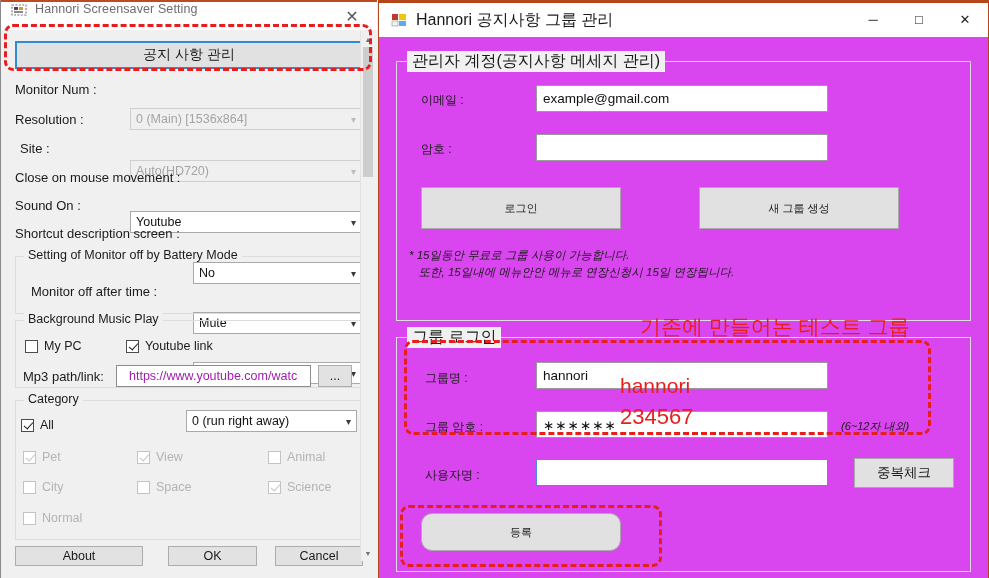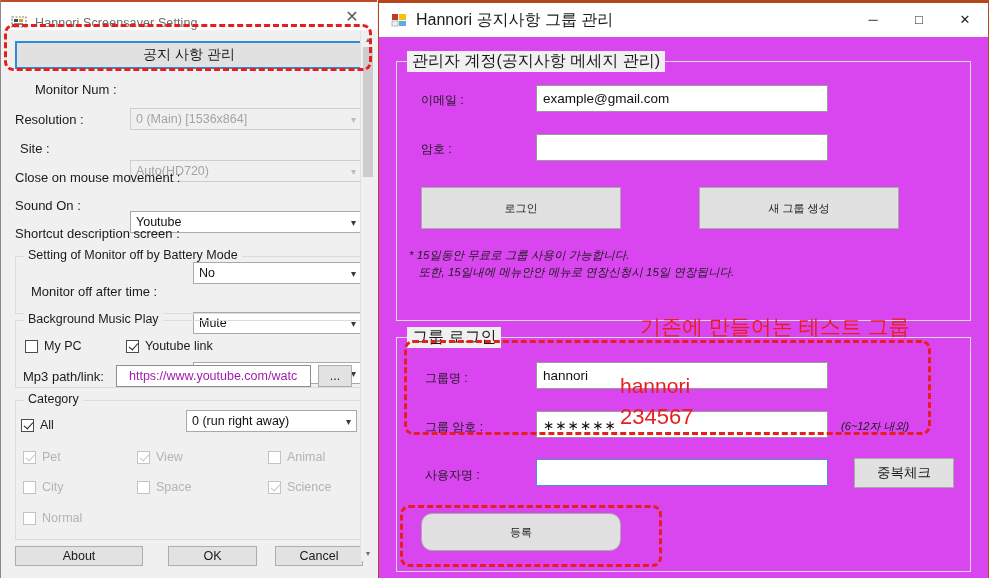--- a/index.html
+++ b/index.html
@@ -16,21 +16,21 @@
   #left-window {
     position: absolute; left: 0; top: 0; width: 376px; height: 578px;
     background: #f0f0f0;
     border-left: 1px solid #8a8a8a;
     border-right: 1px solid #8a8a8a;
   }
   #left-titlebar {
     position: absolute; left: 0; top: 0; width: 376px; height: 30px;
     background: #ffffff;
     border-top: 2px solid #c04a20;
-    display: flex; align-items: flex-end;
+    display: flex; align-items: flex-start;
   }
   #left-title-icon {
     width: 16px; height: 16px; margin-left: 10px; margin-right: 8px;
     position: relative; flex: 0 0 auto;
   }
   #left-title-text {
     font-size: 12.5px; color: #6d6d6d; letter-spacing: .1px;
   }
   #left-close {
     position: absolute; right: 8px; top: 3px; width: 34px; height: 22px;
@@ -196,21 +196,21 @@
         </svg>
       </span>
       <span id="left-title-text">Hannori Screensaver Setting</span>
       <span id="left-close">✕</span>
     </div>
 
     <div id="left-body">
 
       <div id="btn-notice" class="btn">공지 사항 관리</div>
 
-      <div class="lw-row" style="left:14px; top:52px;margin-left:20px;">
+      <div class="lw-row" style="left:14px; top:52px;">
         <span class="lw-label">Monitor Num :</span>
       </div>
       <div class="lw-combo disabled" style="left:129px; top:78px; width:232px;">
         <span>0 (Main) [1536x864]</span>
         <span class="chev">▾</span>
       </div>
 
       <div class="lw-row" style="left:14px; top:82px;">
         <span class="lw-label">Resolution :</span>
       </div>

